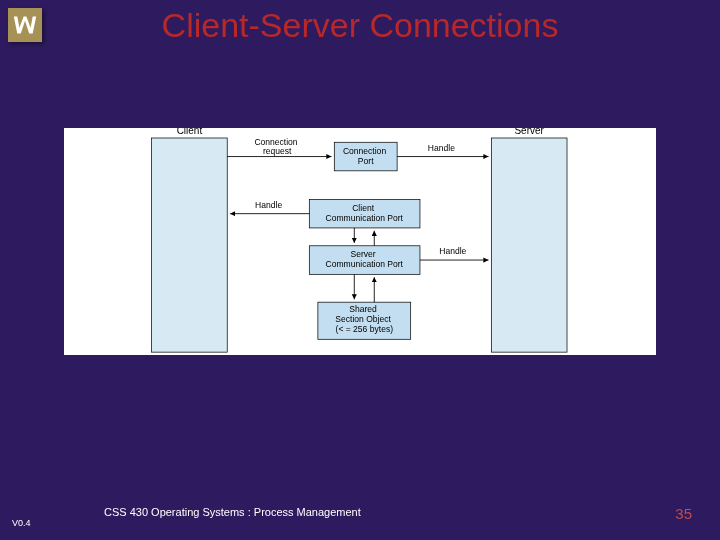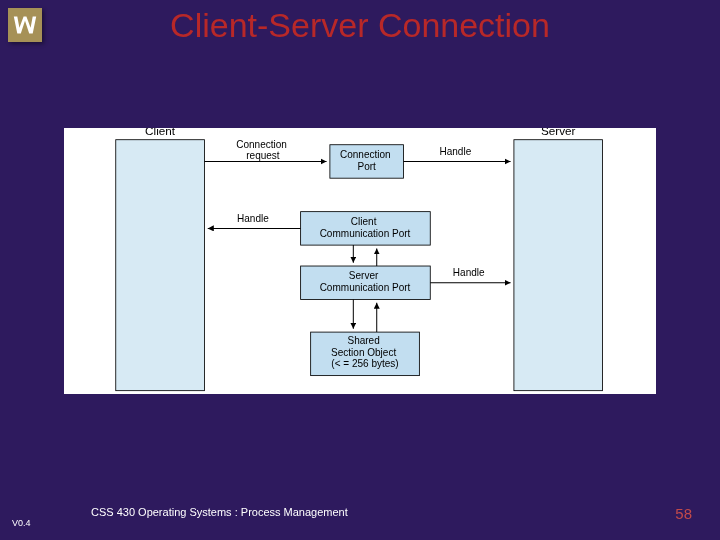--- a/index.html
+++ b/index.html
@@ -33,56 +33,56 @@
     color: #b82828;
     font-size: 34px;
     font-family: "Segoe UI Light", "Segoe UI", sans-serif;
     font-weight: 300;
   }
   .diagram-container {
     position: absolute;
     top: 128px;
     left: 64px;
     width: 592px;
-    height: 266px;
+    height: 227px;
     background: #fff;
   }
   .diagram-svg { width: 100%; height: 100%; }
   .version {
     position: absolute;
     bottom: 12px;
     left: 12px;
     color: #fff;
     font-size: 9px;
   }
   .footer {
     position: absolute;
     bottom: 22px;
-    left: 91px;
+    left: 104px;
     color: #fff;
     font-size: 11px;
   }
   .page-num {
     position: absolute;
     bottom: 18px;
     right: 28px;
     color: #c24a4a;
     font-size: 15px;
   }
 </style>
 </head>
 <body>
 
 <div class="logo">
   <svg viewBox="0 0 40 40">
     <path d="M4 8 L9 32 L14 32 L20 14 L26 32 L31 32 L36 8 L31 8 L28 24 L22 8 L18 8 L12 24 L9 8 Z" fill="#fff"></path>
   </svg>
 </div>
 
-<div class="title">Client-Server Connection</div>
+<div class="title">Client-Server Connections</div>
 
 <div class="diagram-container">
   <svg class="diagram-svg" viewBox="0 0 592 318">
     <defs>
       <marker id="arrow" markerWidth="8" markerHeight="8" refX="6" refY="3" orient="auto">
         <path d="M0,0 L6,3 L0,6 Z" fill="#000"></path>
       </marker>
     </defs>
 
     <rect x="4" y="14" width="106" height="300" fill="#d7eaf4" stroke="#000" stroke-width="1"></rect>
@@ -134,13 +134,13 @@
     <line x1="288" y1="140" x2="288" y2="161" stroke="#000" stroke-width="1.2" marker-end="url(#arrow)"></line>
     <line x1="316" y1="165" x2="316" y2="144" stroke="#000" stroke-width="1.2" marker-end="url(#arrow)"></line>
 
     <line x1="288" y1="205" x2="288" y2="240" stroke="#000" stroke-width="1.2" marker-end="url(#arrow)"></line>
     <line x1="316" y1="244" x2="316" y2="209" stroke="#000" stroke-width="1.2" marker-end="url(#arrow)"></line>
   </svg>
 </div>
 
 <div class="version">V0.4</div>
 <div class="footer">CSS 430 Operating Systems : Process Management</div>
-<div class="page-num">58</div>
+<div class="page-num">35</div>
 
 </body></html>

